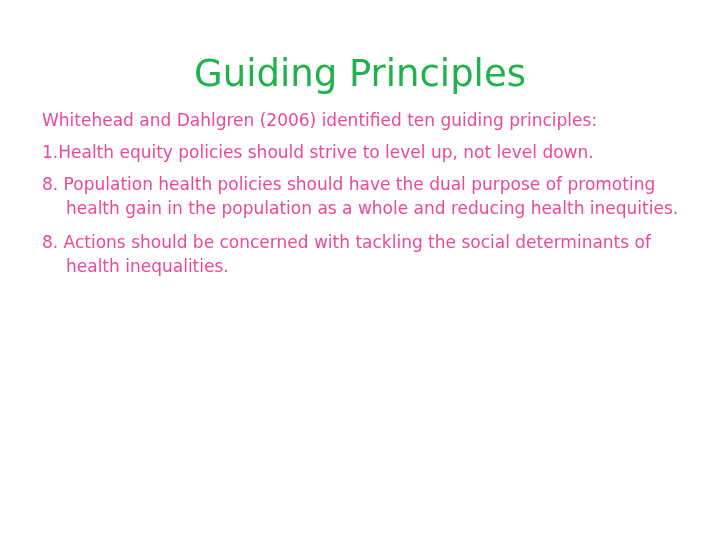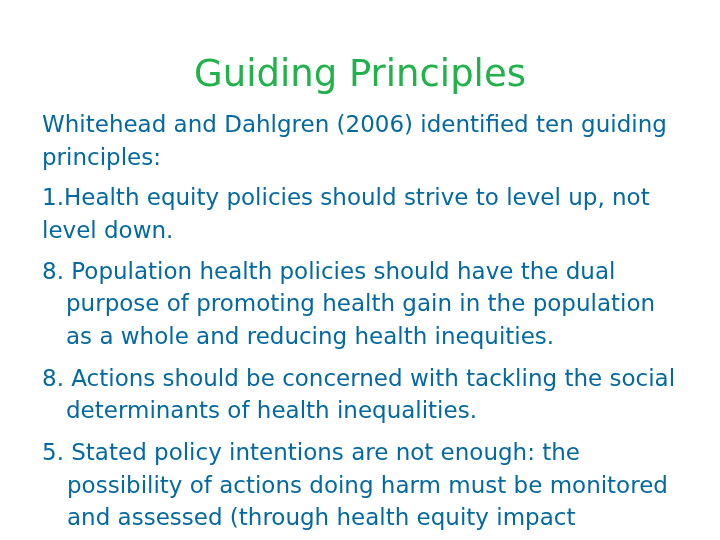--- a/index.html
+++ b/index.html
@@ -33,22 +33,22 @@
     font-family: "DejaVu Sans", sans-serif;
     margin-top: 16px;
   }
   .body-block {
     position: absolute;
     top: 108px;
     left: 42px;
     width: 646px;
   }
   .para {
-    color: #0369a1;
-    font-size: 23px;
+    color: #ec4899;
+    font-size: 17px;
     line-height: 1.42;
     margin: 0 0 9px 0;
     font-family: "DejaVu Sans", sans-serif;
     text-indent: 0;
     padding-left: 0;
   }
   .para.hang {
     padding-left: 24px;
     text-indent: -24px;
   }
@@ -71,16 +71,15 @@
 
     <p class="para tight">Whitehead and Dahlgren (2006) identified ten guiding principles:</p>
 
     <p class="para tight">1.Health equity policies should strive to level up, not level down.</p>
 
 
     <p class="para hang">8. Population health policies should have the dual purpose of promoting health gain in the population as a whole and reducing health inequities.</p>
 
     <p class="para hang">8. Actions should be concerned with tackling the social determinants of health inequalities.</p>
 
-    <p class="para hang2">5. Stated policy intentions are not enough: the possibility of actions doing harm must be monitored and assessed (through health equity impact assessment</p>
 
   </div>
 </div>
 
 </body></html>

